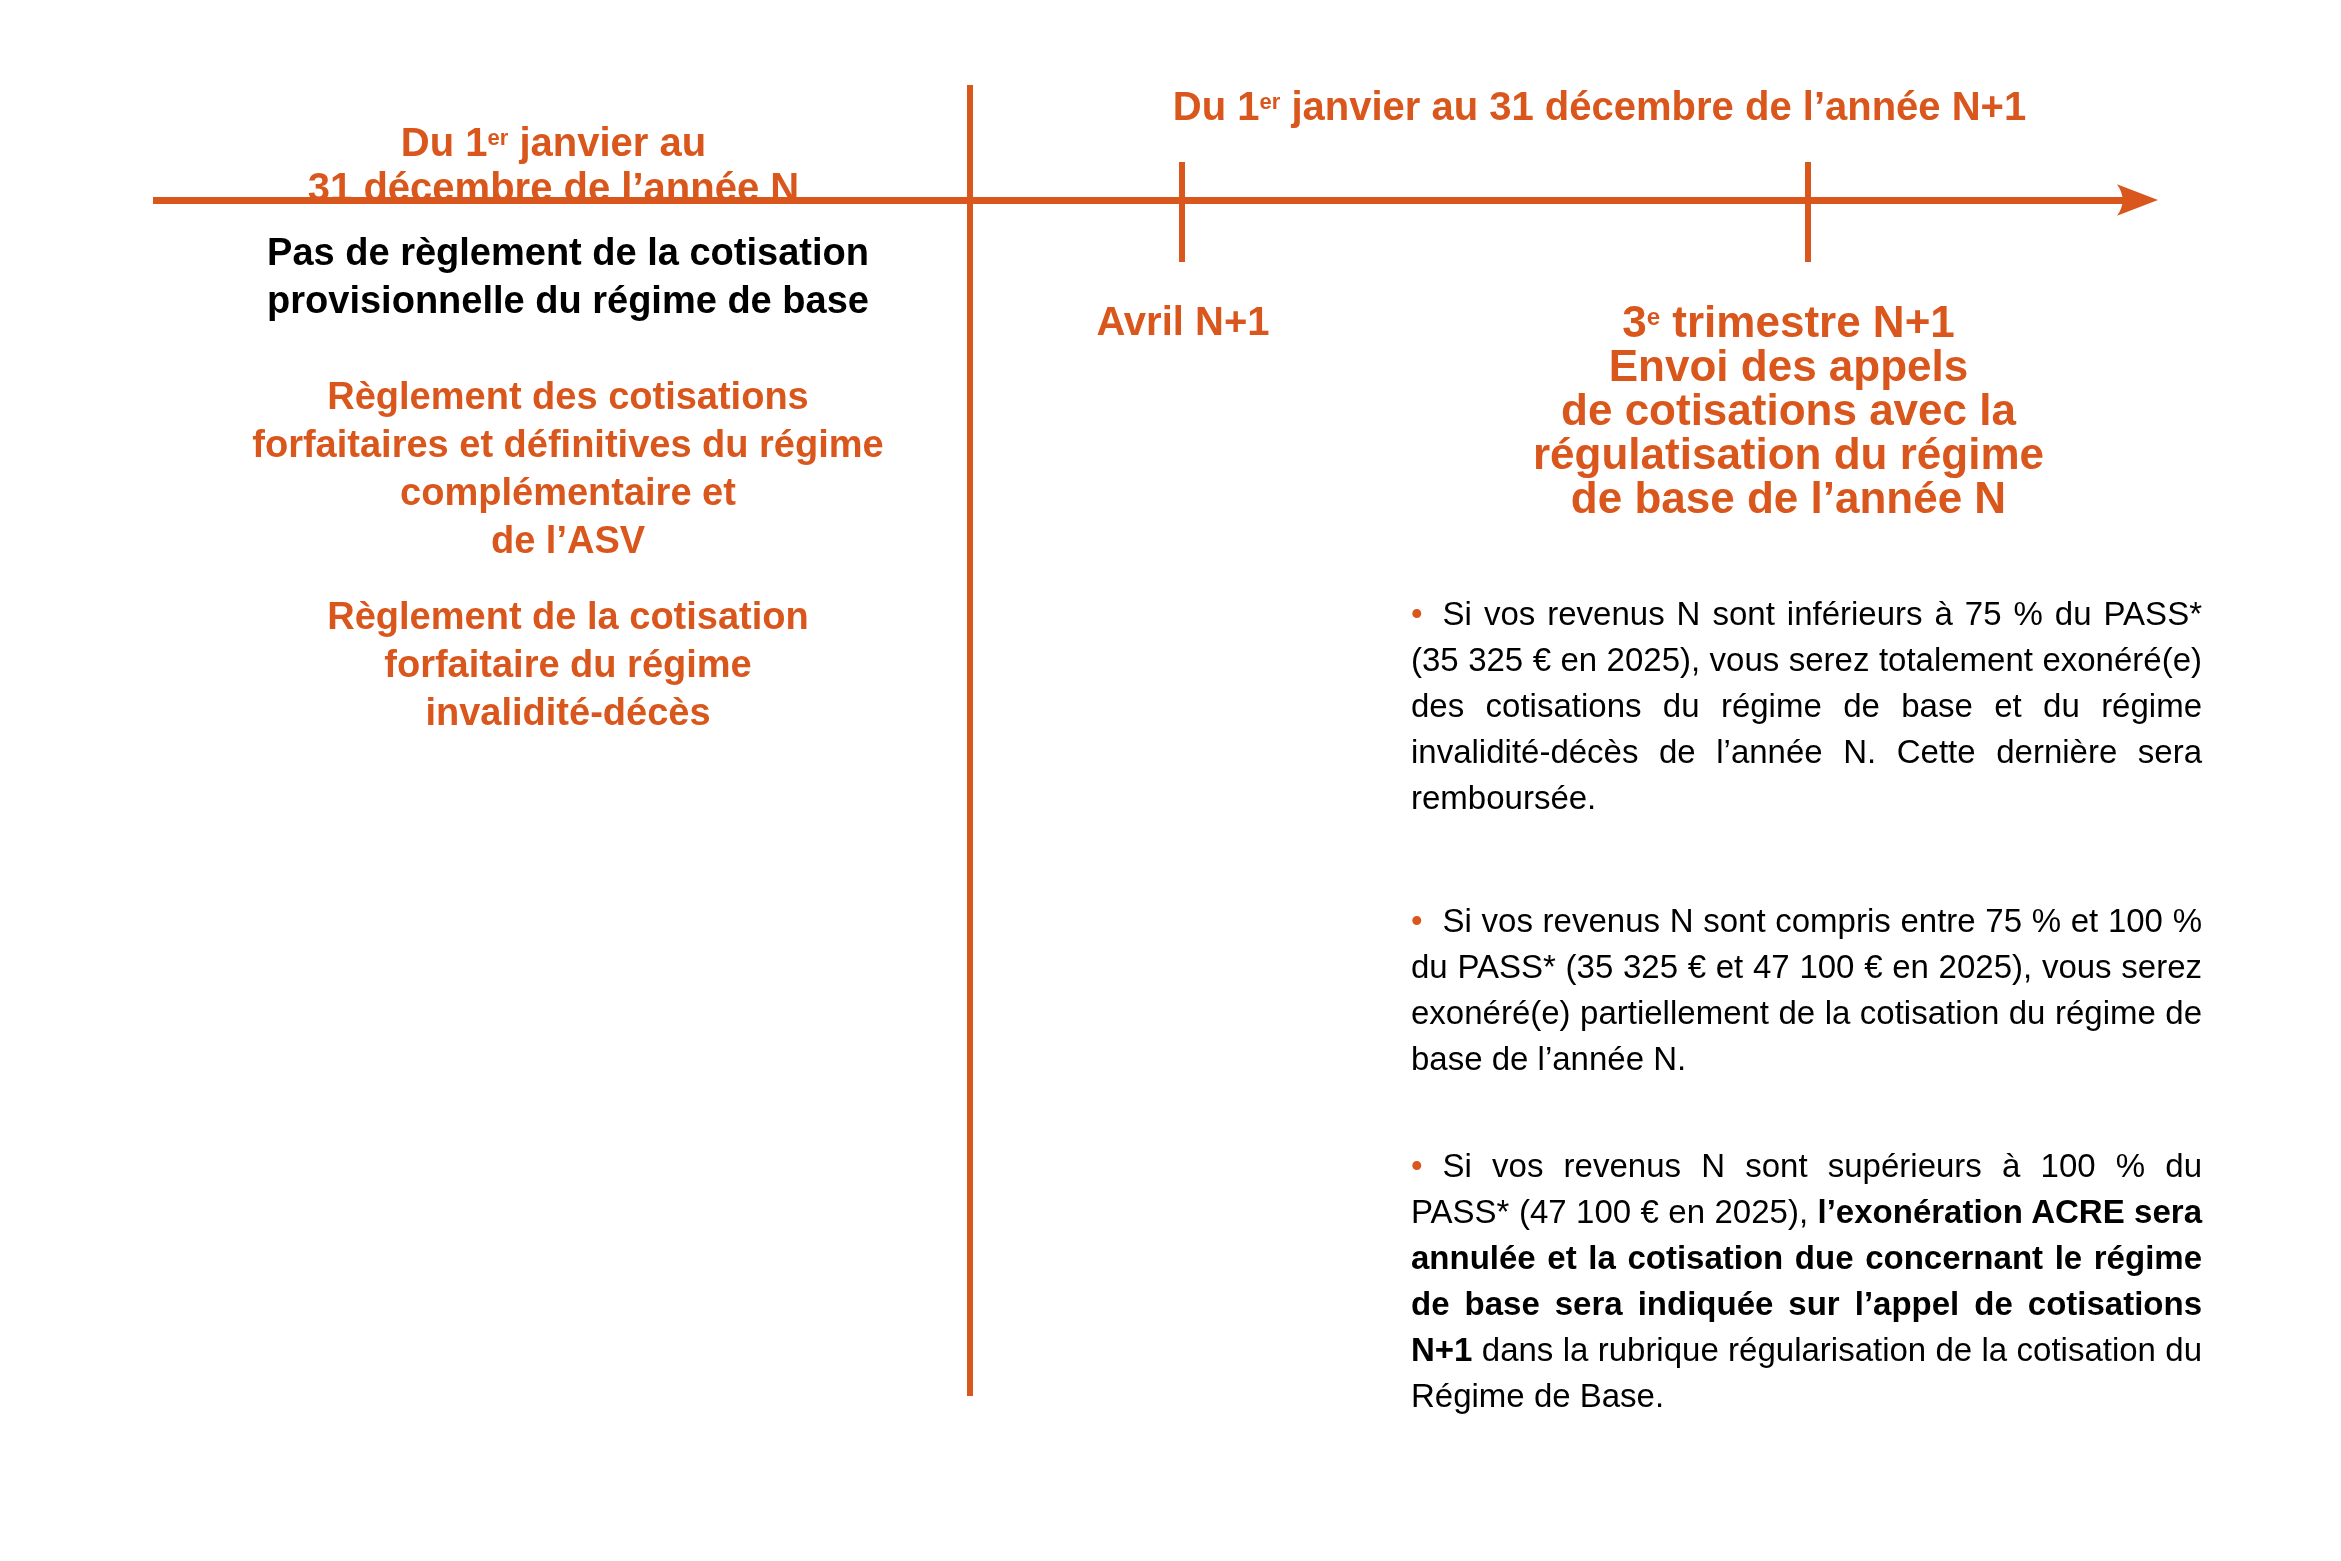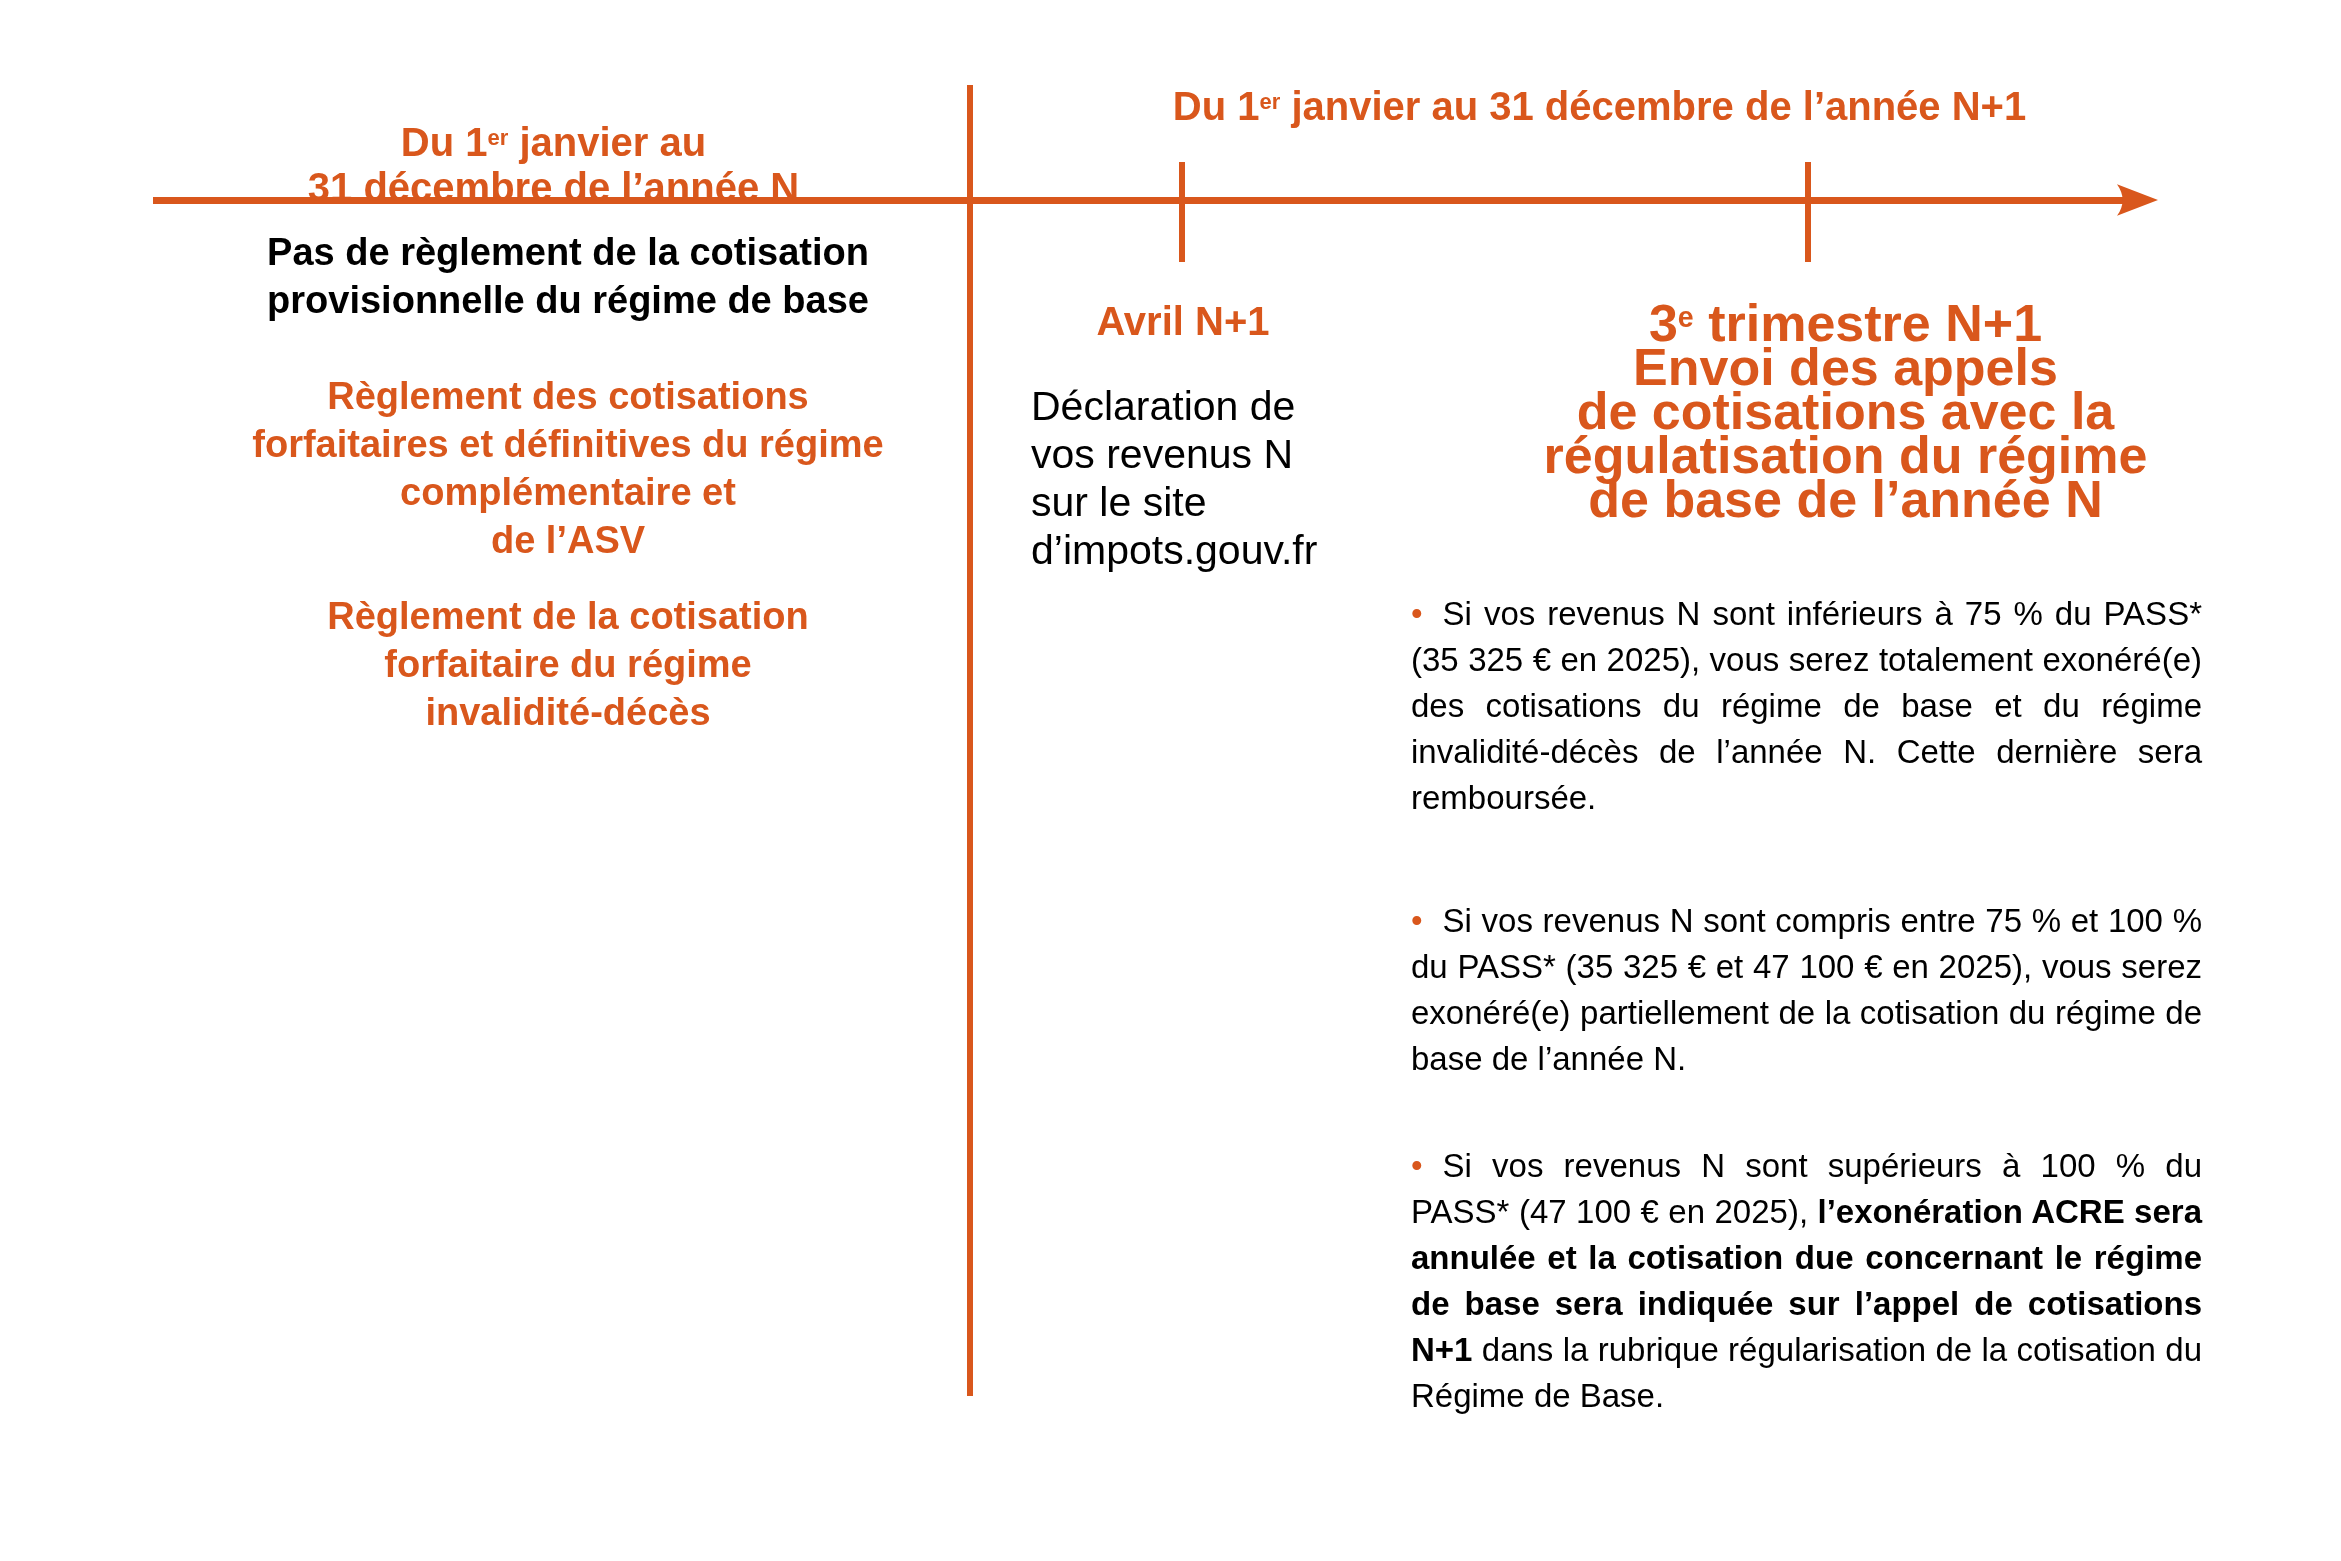--- a/index.html
+++ b/index.html
@@ -31,21 +31,21 @@
   
   .no-payment { left:165px; top:228px; width:806px; font-size:38px; line-height:48px; font-weight:bold; }
   .ob1        { left:165px; top:372px; width:806px; font-size:38px; line-height:48px; }
   .ob2        { left:165px; top:592px; width:806px; font-size:38px; line-height:48px; }
 
   
   .avril       { left:1051px; top:299px; width:264px; font-size:40px; line-height:44px; }
   .declaration { left:1031px; top:382px; width:331px; font-size:41px; line-height:48px; }
 
   
-  .q3hdr   { left:1449px; top:295px; width:793px; font-size:52px; line-height:44px; }
+  .q3hdr   { left:1392px; top:295px; width:793px; font-size:44px; line-height:44px; }
   .bullets { left:1411px; top:559px; width:791px; font-size:33px; line-height:46px; }
   .bullet  { text-align:justify; }
   .bullet-1 { margin-bottom:77px;margin-top:32px; }
   .bullet-2 { margin-bottom:61px; }
   .dot { color:var(--accent); margin-right:20px; }
   .b   { font-weight:bold; }
 </style>
 </head>
 <body>
 
@@ -72,24 +72,20 @@
 forfaitaires et définitives du régime
 complémentaire et
 de l’ASV</div>
   <div class="abs no-payment center preline">Pas de règlement de la cotisation
 provisionnelle du régime de base</div>
   <div class="abs ob2 center orange preline">Règlement de la cotisation
 forfaitaire du régime
 invalidité-décès</div>
 
   <div class="abs avril center orange">Avril N+1</div>
-  <div class="abs declaration preline">Déclaration de
-vos revenus N
-sur le site
-d’impots.gouv.fr</div>
 
   <div class="abs q3hdr center orange">
     <span>3</span><sup>e</sup><span> trimestre N+1</span>
     <div class="preline">Envoi des appels
 de cotisations avec la
 régulatisation du régime
 de base de l’année N</div>
   </div>
 
   <div class="abs bullets">

